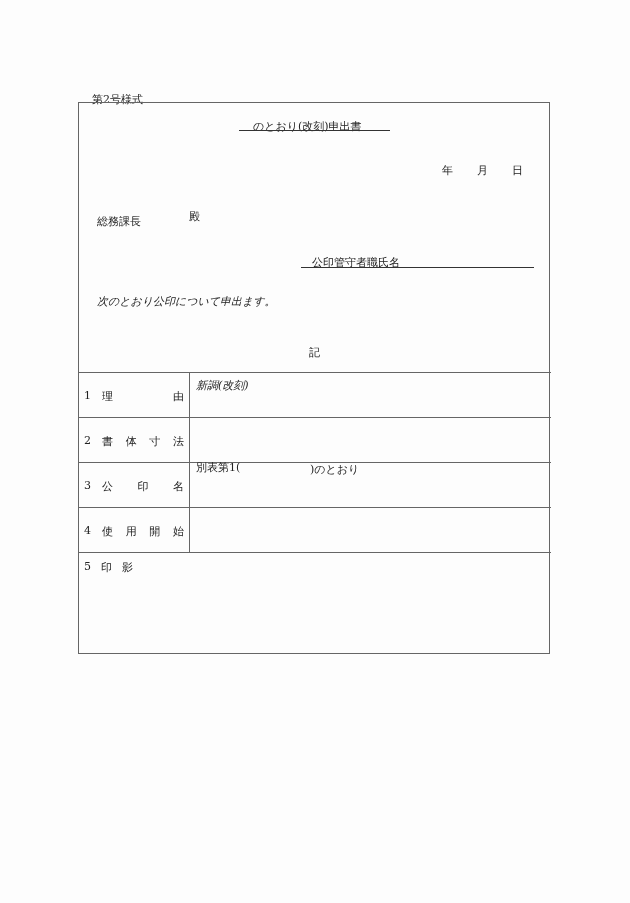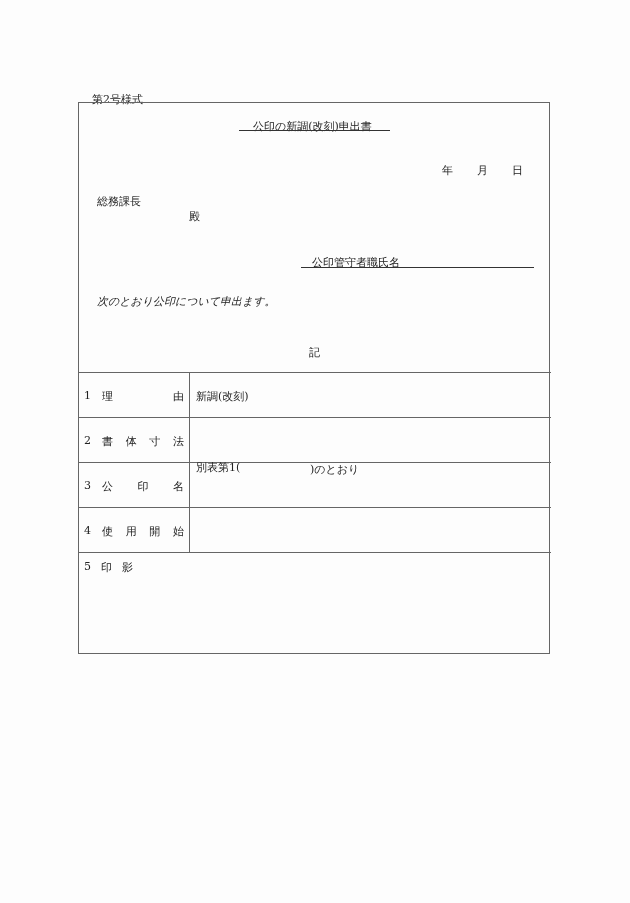--- a/index.html
+++ b/index.html
@@ -18,28 +18,28 @@
   .underline-rule { position: absolute; height: 0; border-top: 1px solid #333; }
   .label-cell { position: absolute; left: 84px; width: 100px; display: flex; justify-content: space-between; }
 </style>
 </head>
 <body>
 
 <div class="abs" style="left:79px; top:92px;margin-left:13px;">第2号様式</div>
 
 <div class="form-box"></div>
 
-<div class="abs" style="left:253px; top:119px;">公印の新調(改刻)申出書</div>
+<div class="abs" style="left:253px; top:119px;">のとおり(改刻)申出書</div>
 <div class="underline-rule" style="left:239px; top:130px; width:151px;"></div>
 
 <div class="abs" style="left:442px; top:163px;">年</div>
 <div class="abs" style="left:477px; top:163px;">月</div>
 <div class="abs" style="left:512px; top:163px;">日</div>
 
-<div class="abs" style="left:97px; top:194px;">総務課長</div>
+<div class="abs" style="left:97px; top:214px;">総務課長</div>
 <div class="abs" style="left:189px; top:209px;">殿</div>
 
 <div class="abs" style="left:312px; top:255px;text-align:center;">公印管守者職氏名</div>
 <div class="underline-rule" style="left:301px; top:267px; width:233px;"></div>
 
 <div class="abs" style="left:97px; top:294px;font-style:italic;">次のとおり公印について申出ます。</div>
 
 <div class="abs" style="left:309px; top:345px;">記</div>
 
 <div class="hline" style="top:372px;"></div>
@@ -49,21 +49,21 @@
 <div class="hline" style="top:552px;"></div>
 <div class="vline" style="top:372px; height:180px;"></div>
 
 <div class="label-cell" style="top:389px;">
   <span style="width:18px;">1</span>
   <span style="flex:1; display:flex; justify-content:space-between;">
     <span>理</span>
     <span>由</span>
   </span>
 </div>
-<div class="abs" style="left:196px; top:389px;">新調(改刻)</div>
+<div class="abs" style="left:196px; top:378px;font-style:italic;">新調(改刻)</div>
 
 <div class="label-cell" style="top:434px;">
   <span style="width:18px;">2</span>
   <span style="flex:1; display:flex; justify-content:space-between;">
     <span>書</span>
     <span>体</span>
     <span>寸</span>
     <span>法</span>
   </span>
 </div>

